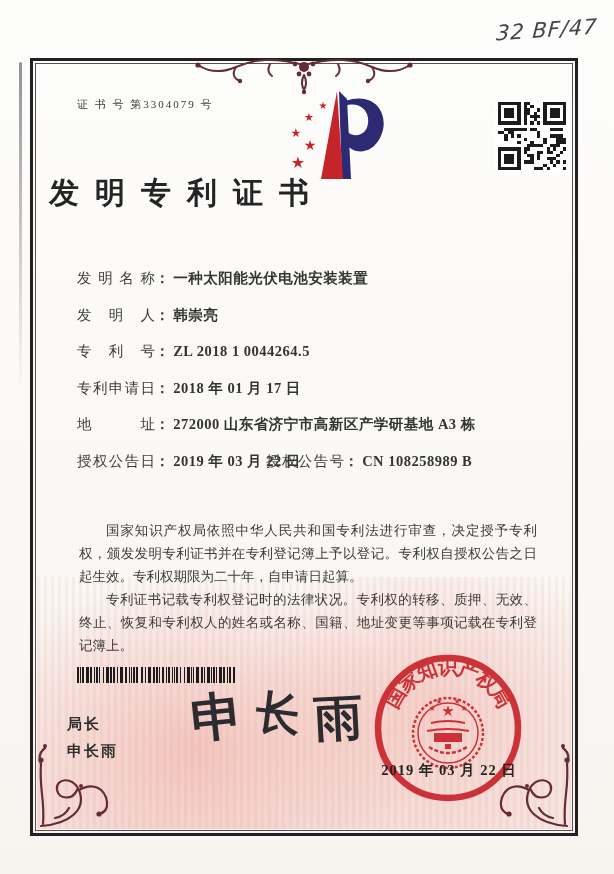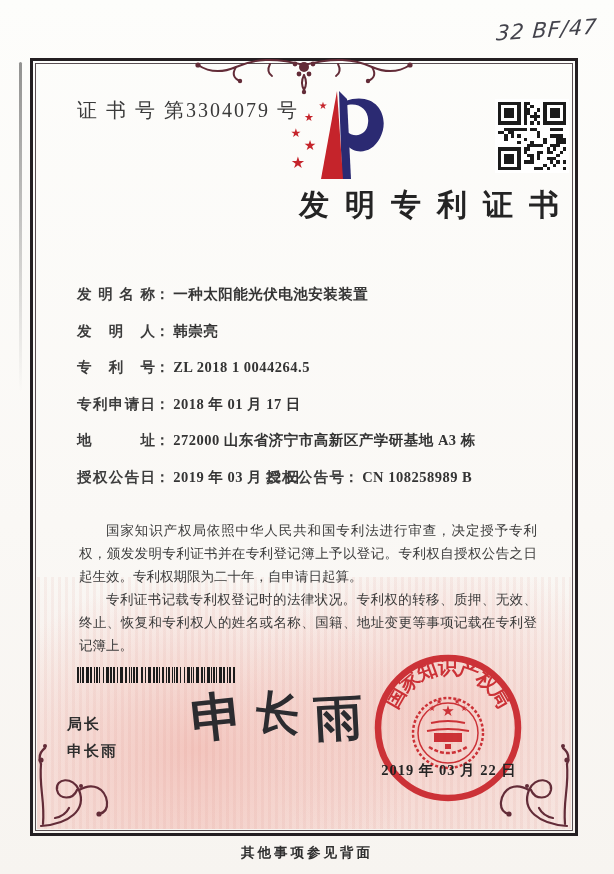--- a/index.html
+++ b/index.html
@@ -28,30 +28,30 @@
       radial-gradient(48% 85% at 74% 52%, rgba(240,160,150,.40), rgba(240,160,150,0) 75%),
       linear-gradient(to top, rgba(243,189,181,.28), rgba(243,189,181,0));}
   .wash-stripes{position:absolute;left:4px;right:4px;bottom:4px;height:252px;
     background:repeating-linear-gradient(90deg, rgba(205,115,105,.08) 0 3px, rgba(255,255,255,0) 3px 7px);}
   
   .garland{position:absolute;top:-6px;left:50%;transform:translateX(-50%);}
   .corner{position:absolute;bottom:2px;}
   .corner.left{left:2px;}
   .corner.right{right:2px;transform:scaleX(-1);}
   
-  .cert-no{position:absolute;left:44px;top:36px;font-size:20px;letter-spacing:2px;color:#3a3a3a;}
+  .cert-no{position:absolute;left:44px;top:36px;font-size:11px;letter-spacing:2px;color:#3a3a3a;}
   .logo{position:absolute;left:232px;top:26px;}
   .qr{position:absolute;left:462px;top:38px;width:74px;height:74px;background:#fff;padding:3px;}
-  .title{position:absolute;left:0;top:124px;width:100%;text-align:right;
+  .title{position:absolute;left:0;top:112px;width:100%;text-align:left;
     font-size:30px;font-weight:bold;letter-spacing:16px;text-indent:16px;color:#242424;}
   
   .fields{position:absolute;left:44px;top:208px;width:470px;font-size:14.5px;color:#333;}
   .frow{position:relative;height:22px;margin-bottom:14.5px;white-space:nowrap;}
   .flabel{display:inline-block;width:78px;text-align:justify;text-align-last:justify;
-    vertical-align:bottom;font-weight:bold;color:#3c3c3c;margin-top:16px;}
+    vertical-align:bottom;font-weight:normal;color:#3c3c3c;}
   .colon{font-weight:bold;color:#3c3c3c;}
   .fvalue{font-weight:bold;color:#343434;letter-spacing:.5px;}
   .pair2{position:absolute;left:189px;top:0;}
   
   .paras{position:absolute;left:46px;top:458px;width:458px;font-size:13.5px;line-height:23px;
     color:#3b3b3b;text-align:justify;}
   .paras p{text-indent:2em;}
   
   .barcode{position:absolute;left:44px;top:606px;width:160px;height:16px;}
   
@@ -487,14 +487,13 @@
           <rect x="65" y="84" width="28" height="9"></rect>
           <rect x="76" y="95" width="6" height="5"></rect>
         </g>
         <path d="M60,98 Q79,110 98,98" style="stroke:var(--seal-red)" fill="none" stroke-width="2.5" stroke-dasharray="4,2"></path>
       </g>
     </svg>
     <div class="seal-date">2019 年 03 月 22 日</div>
 
   </div>
 
-  <div class="back-note">其他事项参见背面</div>
 </div>
 
 </body></html>

